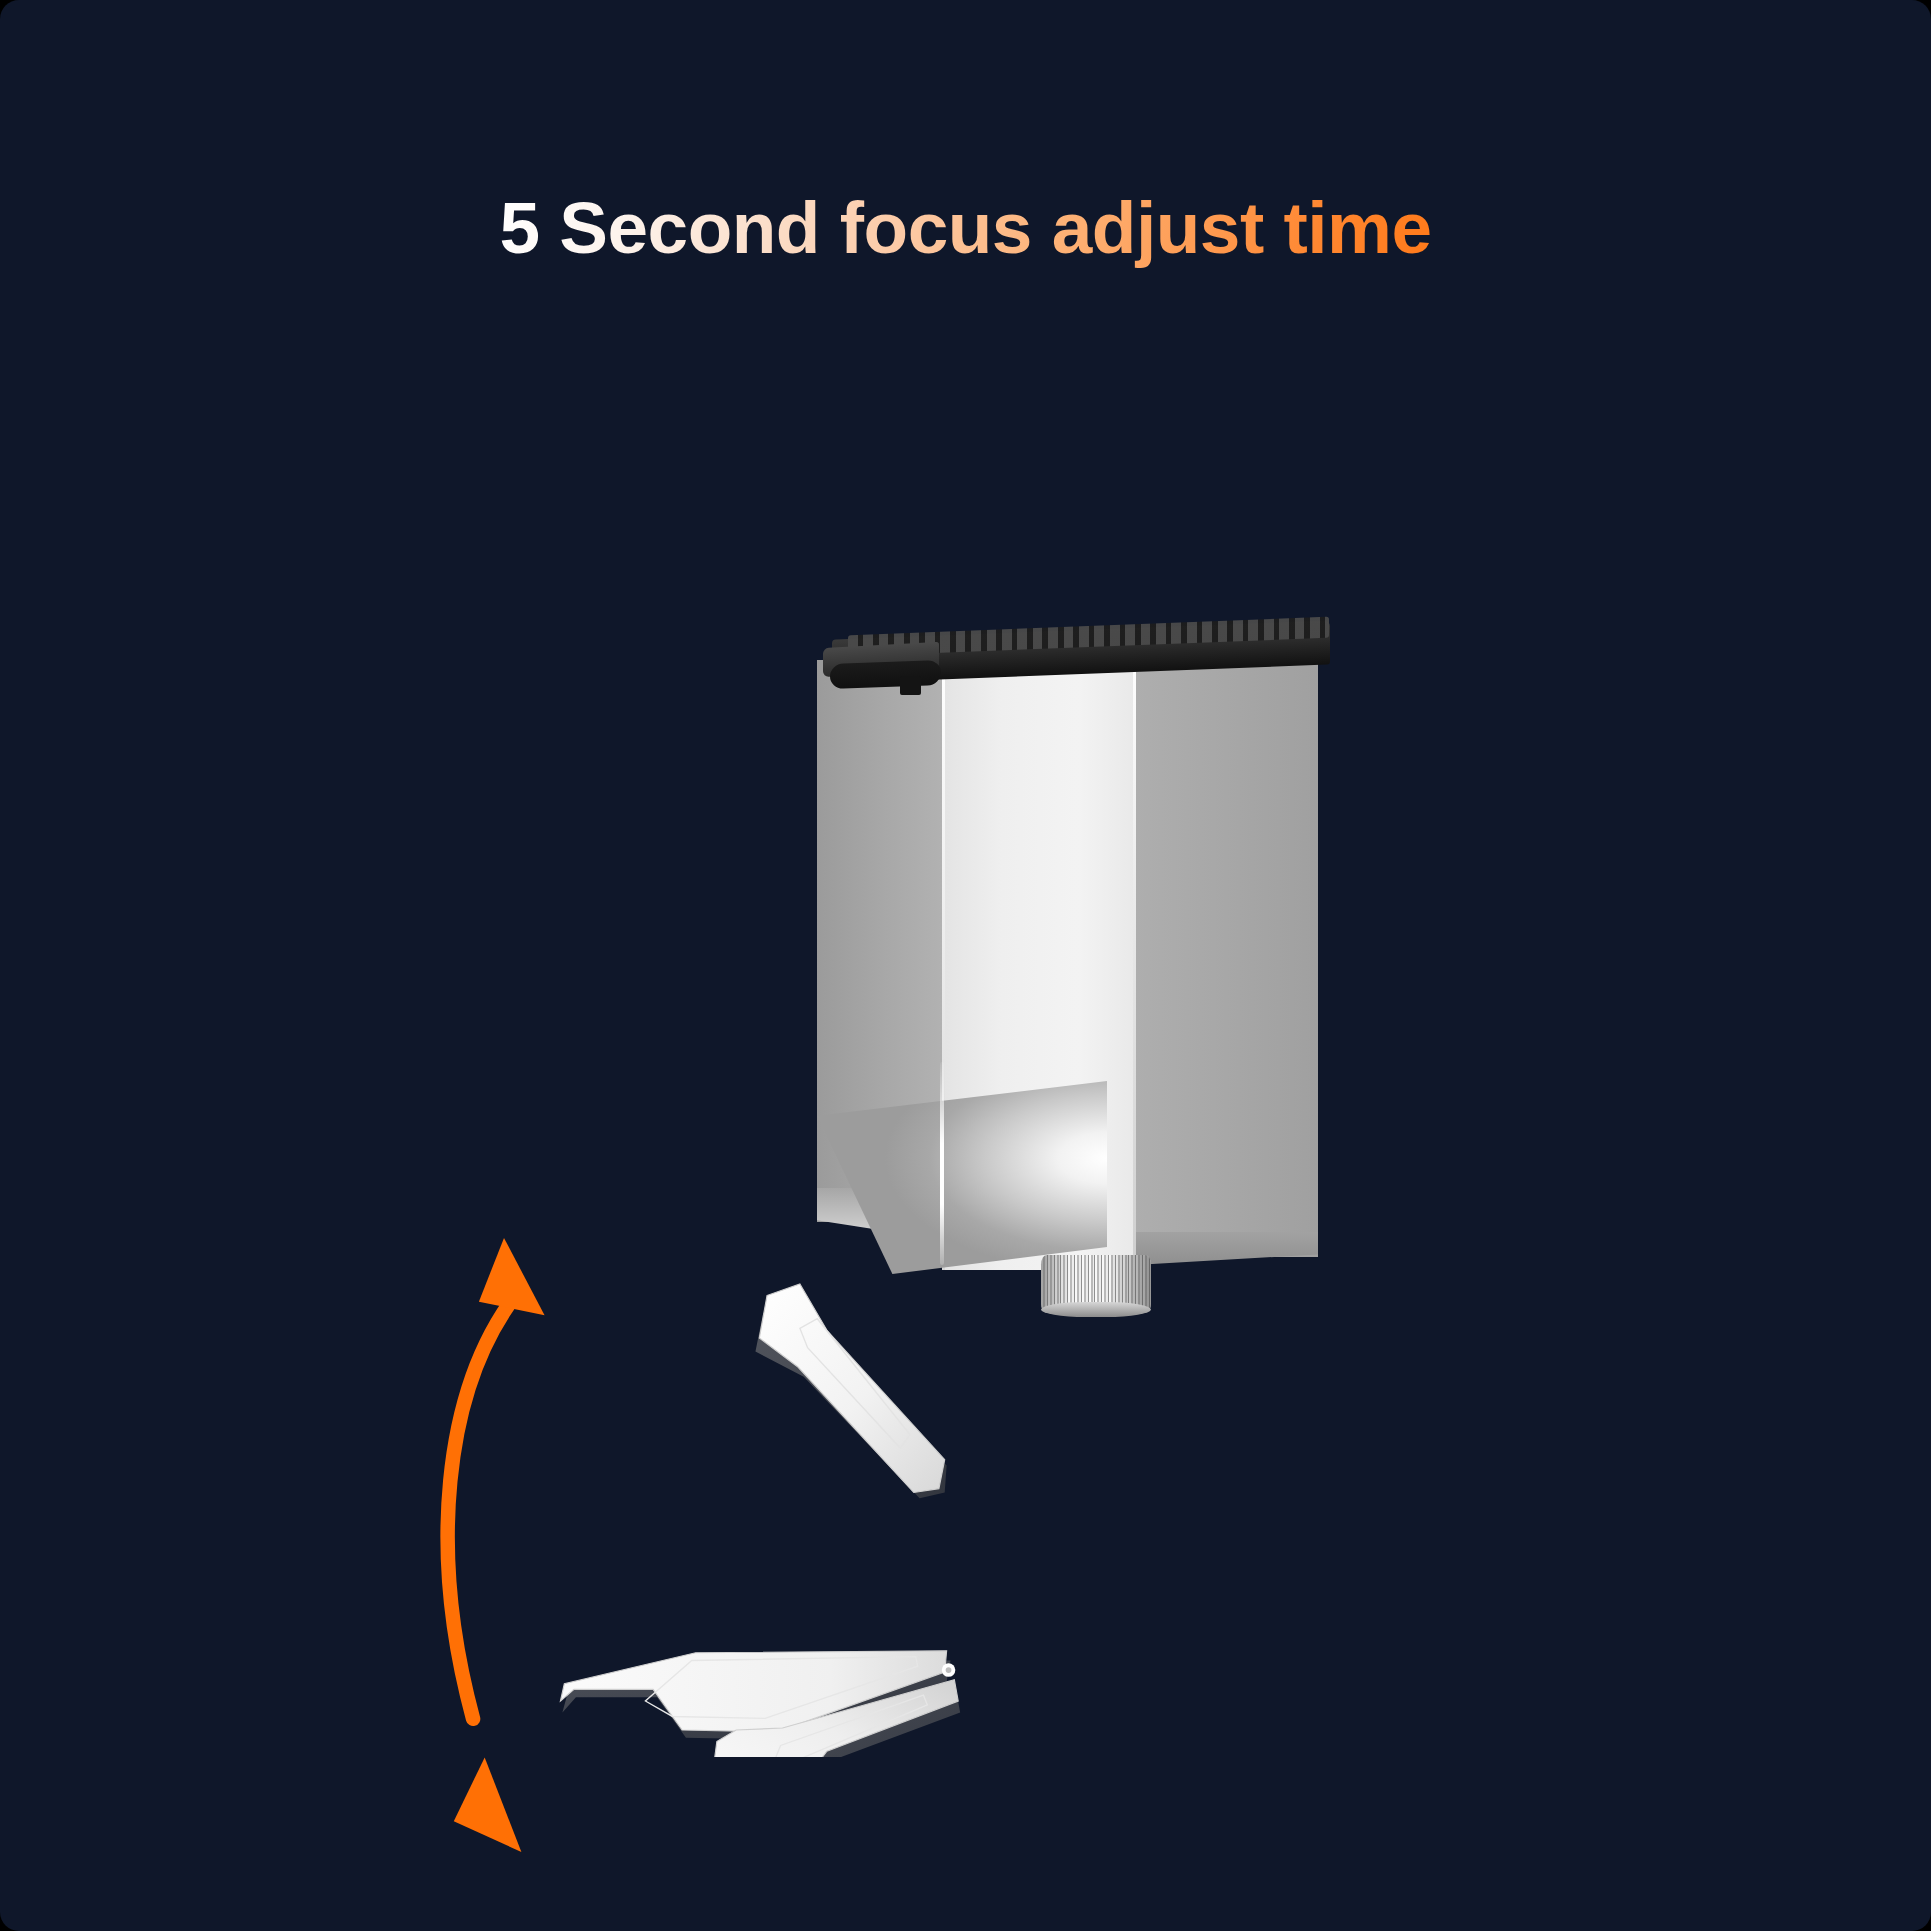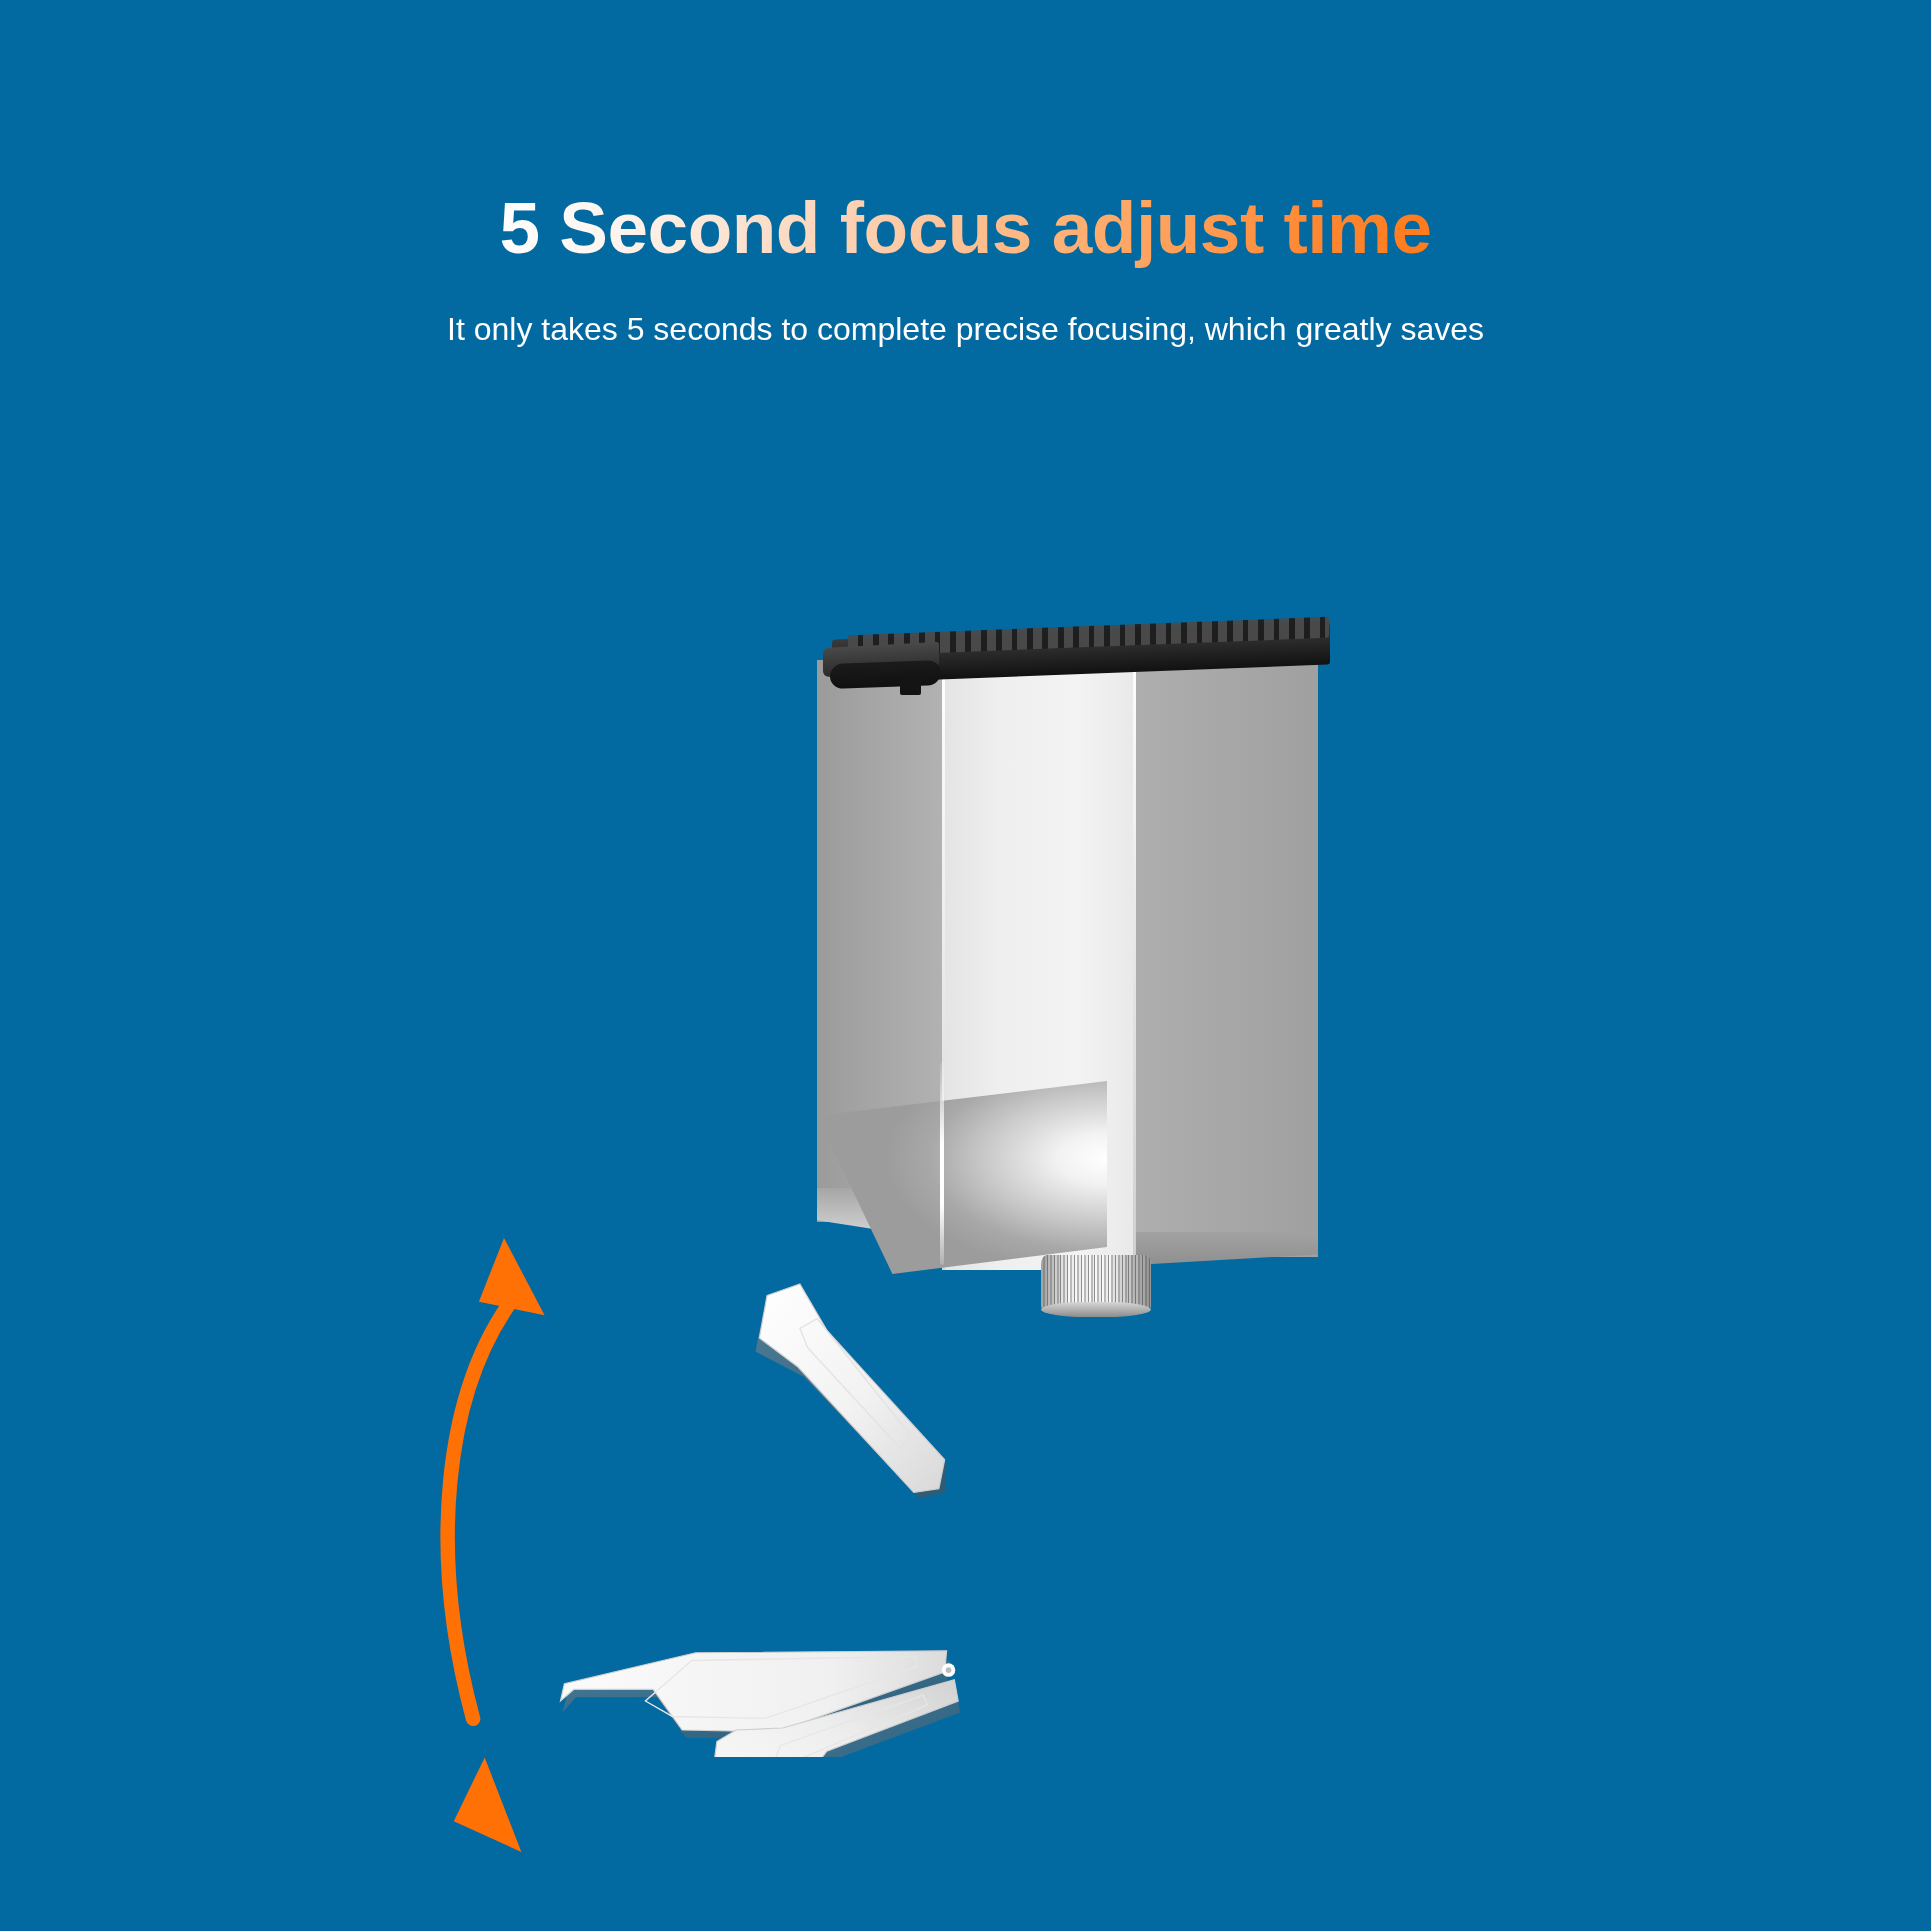--- a/index.html
+++ b/index.html
@@ -2,21 +2,21 @@
 <html><head>
 <meta charset="utf-8">
 <style>
   * { margin:0; padding:0; box-sizing:border-box; }
   html, body {
     width:1931px; height:1931px;
     background:#000000;
     overflow:hidden;
     font-family:"Liberation Sans", sans-serif;
   }
-  #stage { position:relative; width:1931px; height:1931px; background:#0369a1; }
+  #stage { position:relative; width:1931px; height:1931px; background:#0f172a;border-radius:19px; }
 
   
   .text-block { position:absolute; left:0; top:0; width:1931px; text-align:center; }
 
   .headline {
     margin-top:189px;
     font-size:73px;
     font-weight:bold;
     letter-spacing:-0.5px;
     line-height:1.08;
@@ -192,21 +192,20 @@
 </style>
 </head>
 <body>
 
 <div id="stage">
 
   <div class="text-block">
     <h1 class="headline">5 Second focus adjust time</h1>
 
     <div class="subhead">
-      <span class="ln">It only takes 5 seconds to complete precise focusing, which greatly saves</span>
     </div>
   </div>
 
   <div id="product">
 
     <div class="face-left"></div>
     <div class="face-left-bottom"></div>
     <div class="face-right"></div>
     <div class="face-right-bottom"></div>
     <div class="face-front"></div>

